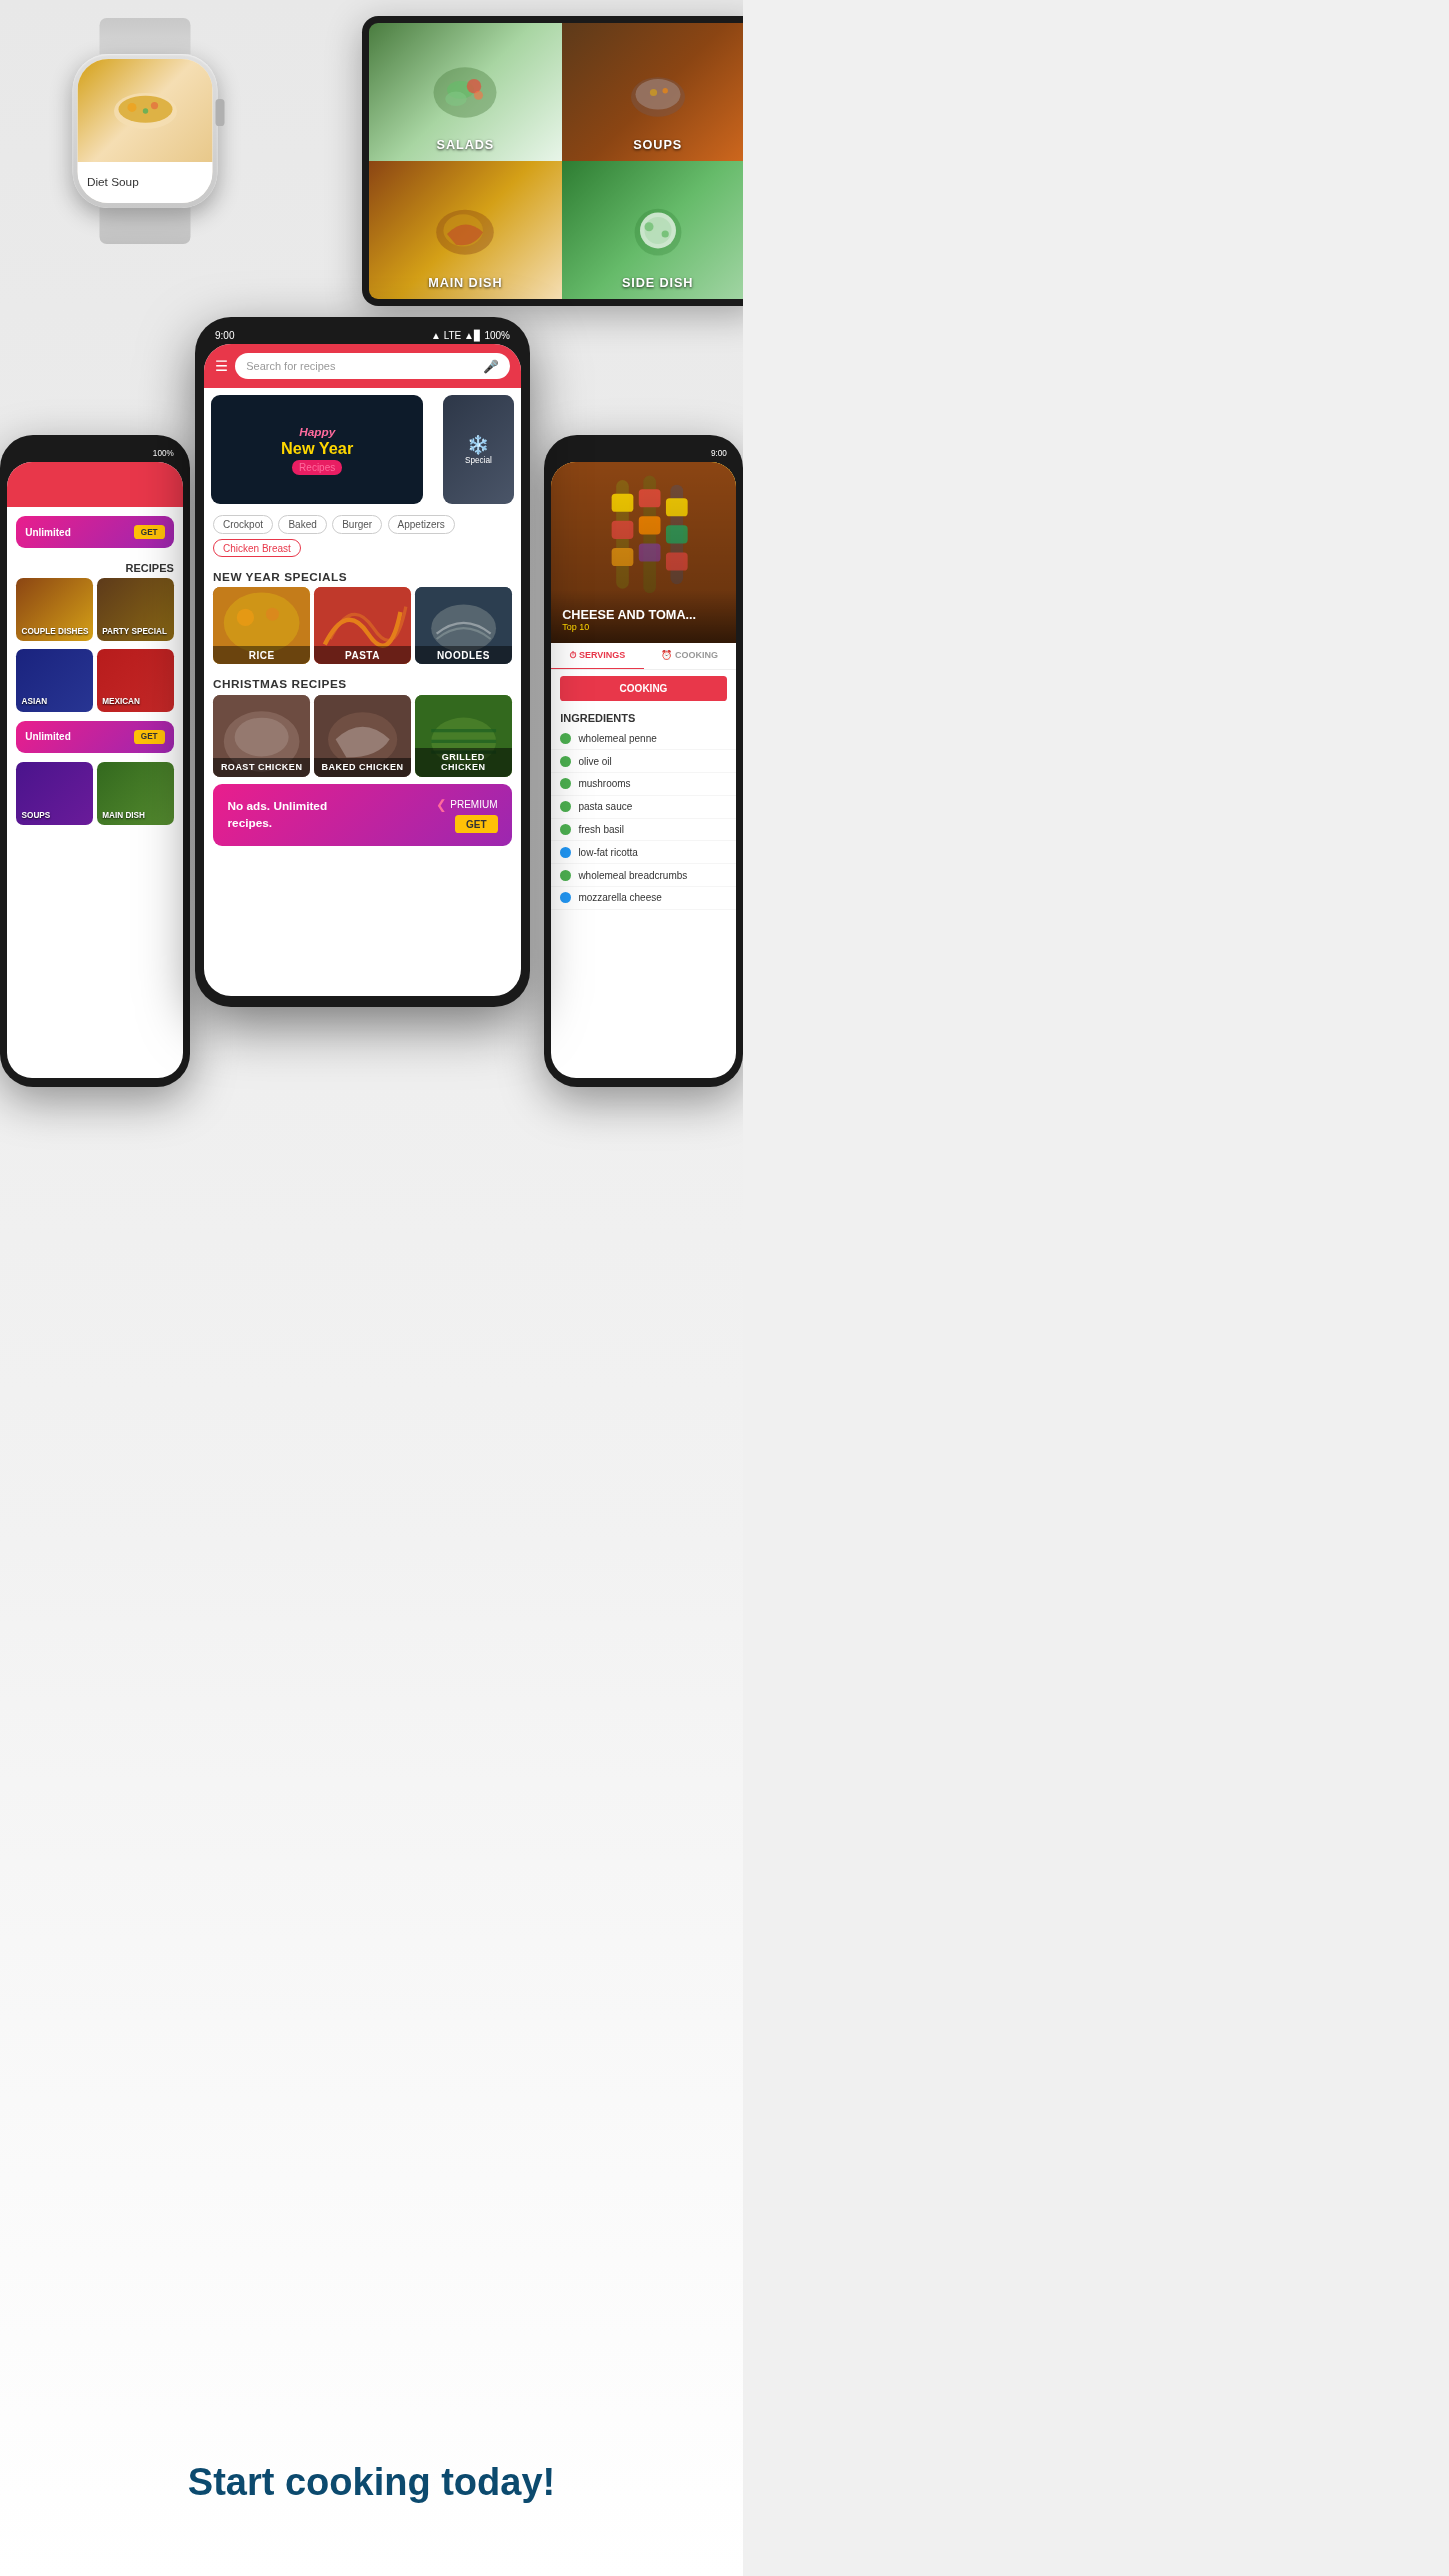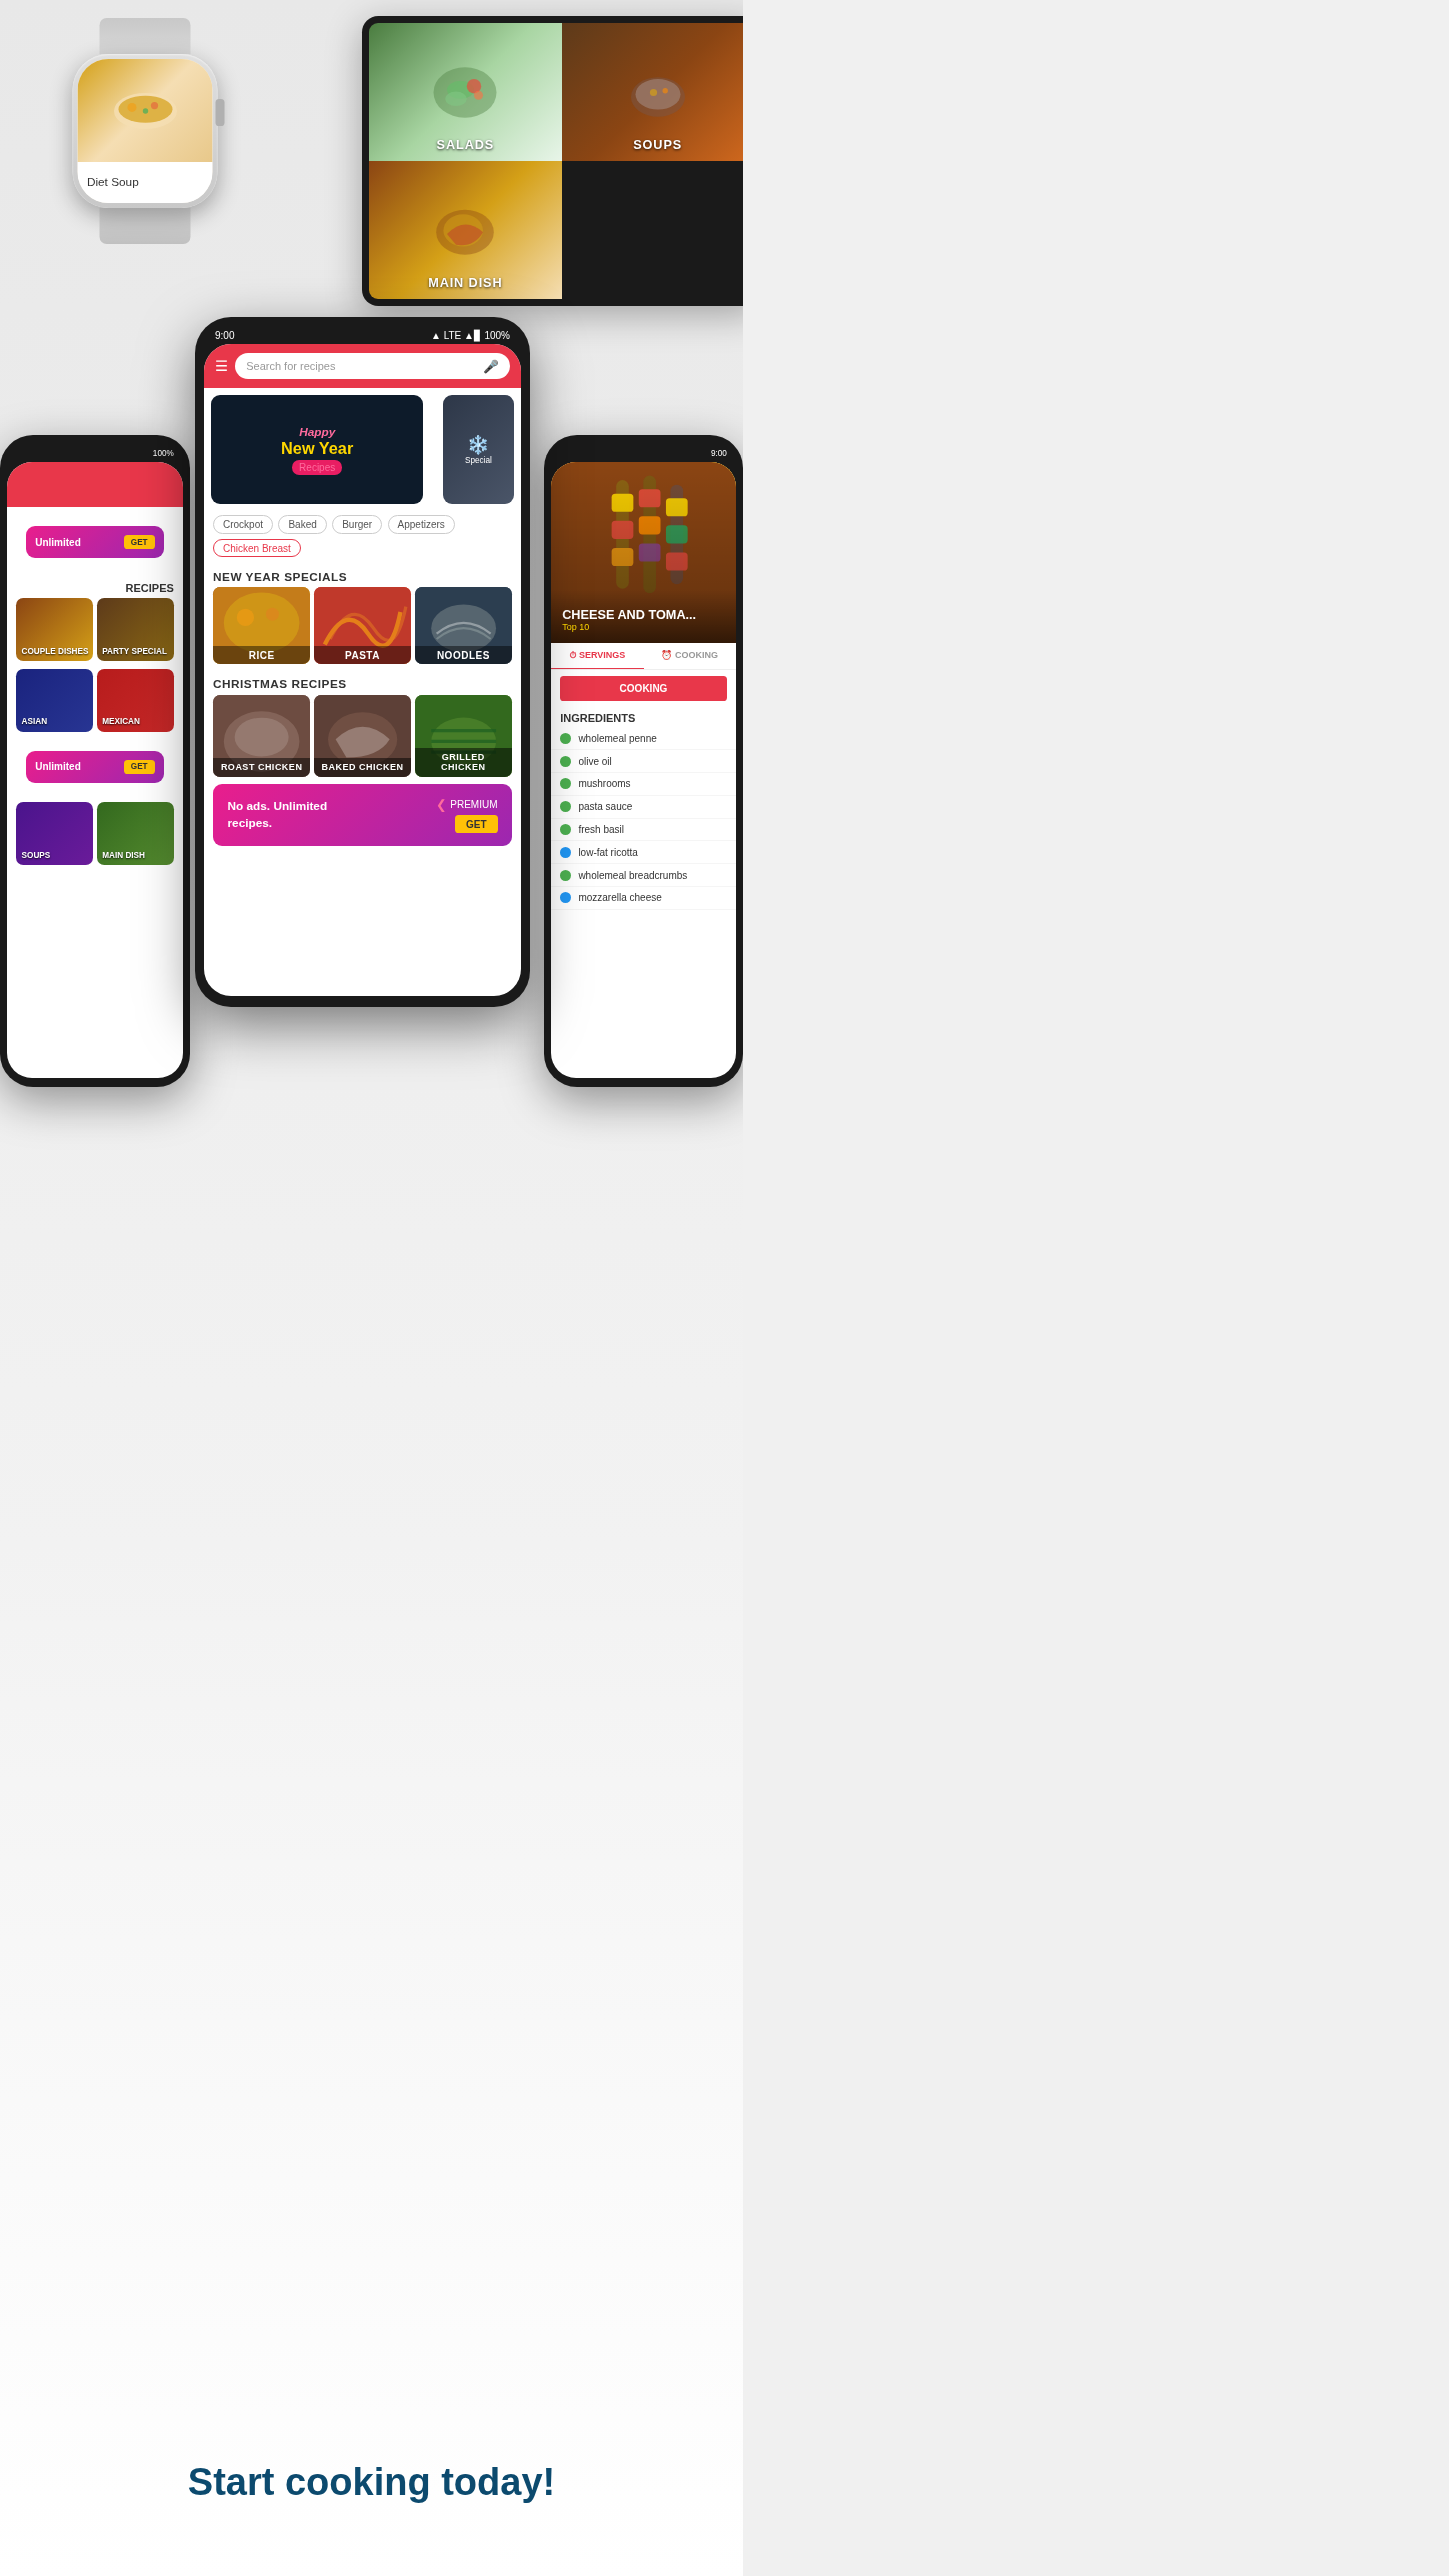--- a/index.html
+++ b/index.html
@@ -186,21 +186,21 @@
     
     .left-phone-header {
       background: #e8374a;
       height: 45px;
       display: flex;
       align-items: center;
       padding: 0 9px;
     }
     .left-phone-banner {
       background: linear-gradient(135deg, #e91e8c, #9c27b0);
-      margin: 19px;
+      margin: 9px;
       border-radius: 9px;
       padding: 9px;
       display: flex;
       justify-content: space-between;
       align-items: center;
     }
     .banner-text {
       color: white;
       font-size: 10px;
       font-weight: bold;
@@ -618,20 +618,32 @@
       </div>
       <div class="tablet-cell food-maindish">
         <div class="tablet-cell-img">
           <svg width="72" height="63" viewBox="0 0 80 70">
             <ellipse cx="40" cy="38" rx="32" ry="25" fill="#8b4513" opacity="0.4"></ellipse>
             <ellipse cx="38" cy="36" rx="22" ry="18" fill="#d4a017" opacity="0.5"></ellipse>
             <path d="M20,40 Q40,20 60,38 Q50,55 30,52 Z" fill="#c0392b" opacity="0.5"></path>
           </svg>
         </div>
         <div class="tablet-cell-label">MAIN DISH</div>
+      </div>
+      <div class="tablet-cell food-sidedish">
+        <div class="tablet-cell-img">
+          <svg width="72" height="63" viewBox="0 0 80 70">
+            <circle cx="40" cy="38" r="26" fill="#2e7d32" opacity="0.3"></circle>
+            <circle cx="40" cy="36" r="20" fill="#e8f5e9" opacity="0.8"></circle>
+            <circle cx="40" cy="36" r="15" fill="#a5d6a7" opacity="0.5"></circle>
+            <circle cx="30" cy="32" r="5" fill="#66bb6a" opacity="0.7"></circle>
+            <circle cx="48" cy="40" r="4" fill="#4caf50" opacity="0.6"></circle>
+          </svg>
+        </div>
+        <div class="tablet-cell-label">SIDE DISH</div>
       </div>
     </div>
   </div>
 </div>
 
 <div class="phone-left-container">
   <div class="phone-frame">
     <div class="phone-notch-area">
       <span class="phone-status-right">100%</span>
     </div>

